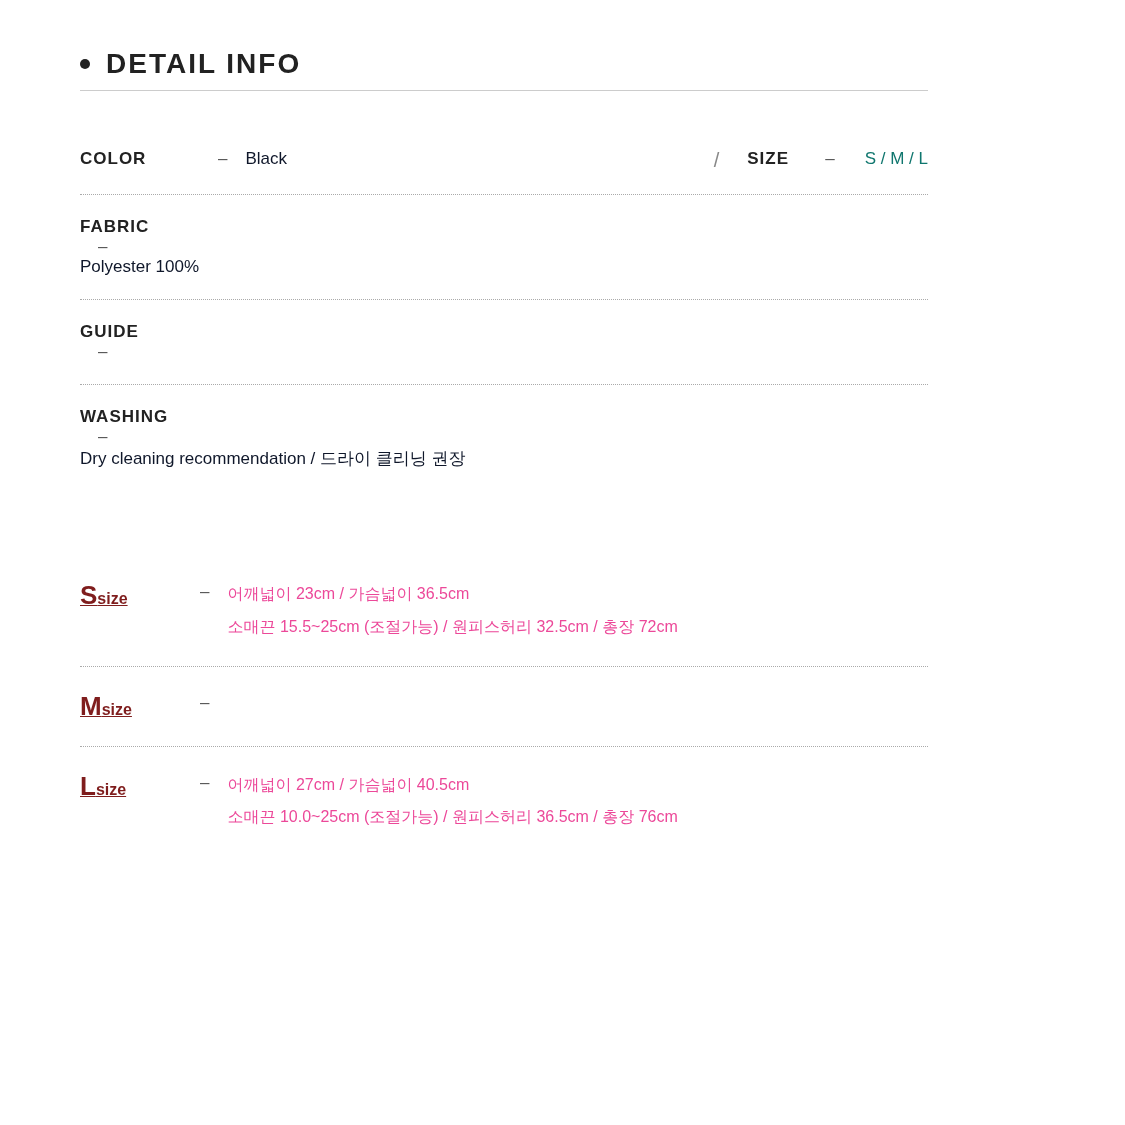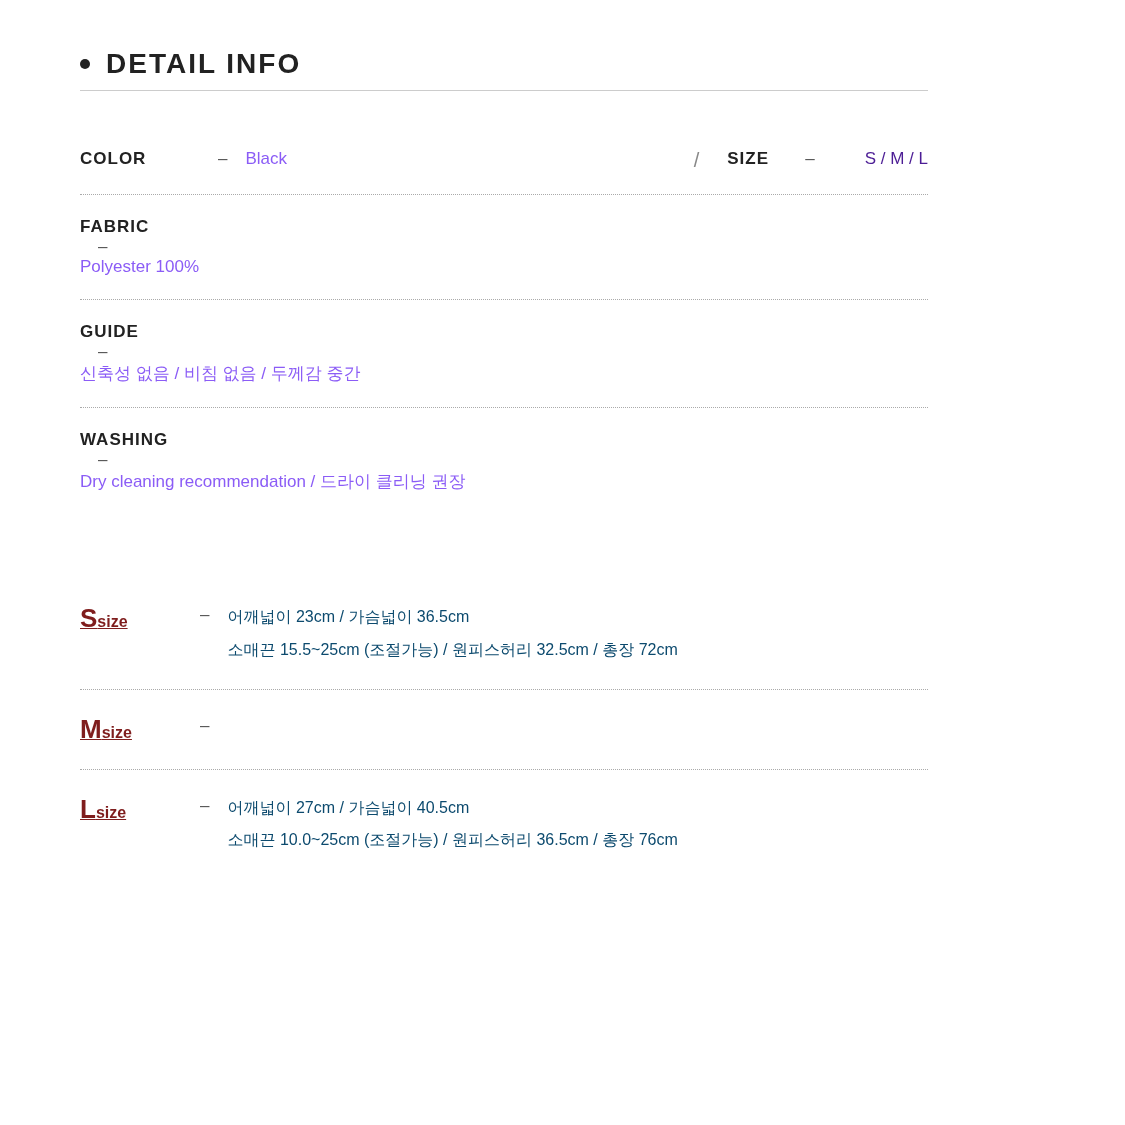--- a/index.html
+++ b/index.html
@@ -68,21 +68,21 @@
     }
 
     .info-dash {
       font-size: 17px;
       color: #555;
       margin: 0 18px;
     }
 
     .info-value {
       font-size: 17px;
-      color: #8b5cf6;
+      color: #0f172a;
       flex: 1;
     }
 
     
     .color-size-row {
       display: flex;
       align-items: flex-start;
       padding: 22px 0;
       border-bottom: 1px dotted #aaaaaa;
     }
@@ -107,22 +107,22 @@
     .size-label {
       font-size: 17px;
       font-weight: 700;
       letter-spacing: 1px;
       color: #222;
       min-width: 60px;
     }
 
     .size-value {
       font-size: 17px;
-      color: #4c1d95;
-      margin-left: 32px;
+      color: #0f766e;
+      margin-left: 12px;
     }
 
     
     .size-chart-section {
       margin-top: 64px;
     }
 
     .size-chart-header {
       display: flex;
       align-items: center;
@@ -182,21 +182,21 @@
       color: #555;
       margin: 2px 18px 0 0;
     }
 
     .size-measurements {
       flex: 1;
     }
 
     .measurement-line {
       font-size: 16px;
-      color: #0c4a6e;
+      color: #ec4899;
       line-height: 1.8;
     }
 
     .measurement-line:first-child {
       margin-bottom: 4px;
     }
   </style>
 </head>
 <body>
 
@@ -224,21 +224,20 @@
 
     <div class="info-row">
       <span class="info-label">FABRIC</span>
       <span class="info-dash">–</span>
       <span class="info-value">Polyester 100%</span>
     </div>
 
     <div class="info-row">
       <span class="info-label">GUIDE</span>
       <span class="info-dash">–</span>
-      <span class="info-value">신축성 없음  /  비침 없음  /  두께감 중간</span>
     </div>
 
     <div class="info-row">
       <span class="info-label">WASHING</span>
       <span class="info-dash">–</span>
       <span class="info-value">Dry cleaning recommendation  /  드라이 클리닝 권장</span>
     </div>
   </div>
 
   <div class="size-chart-section">

